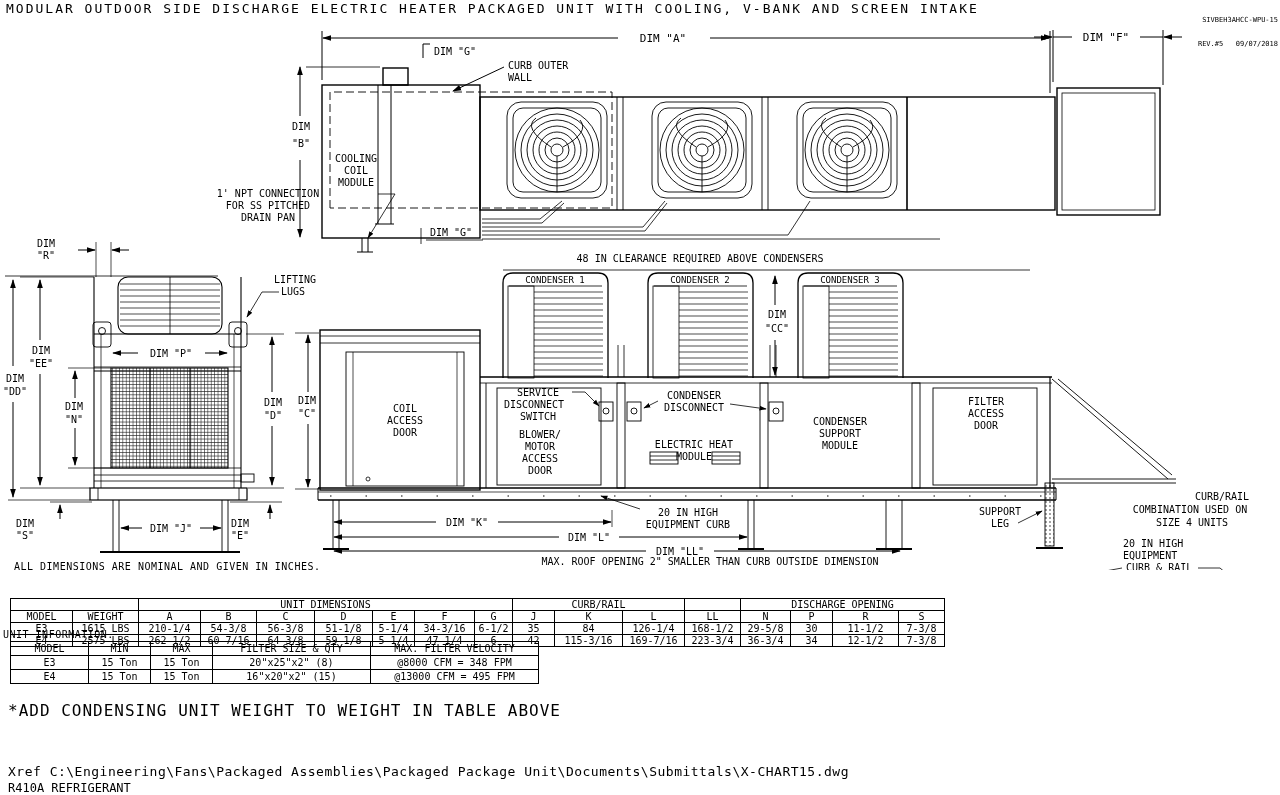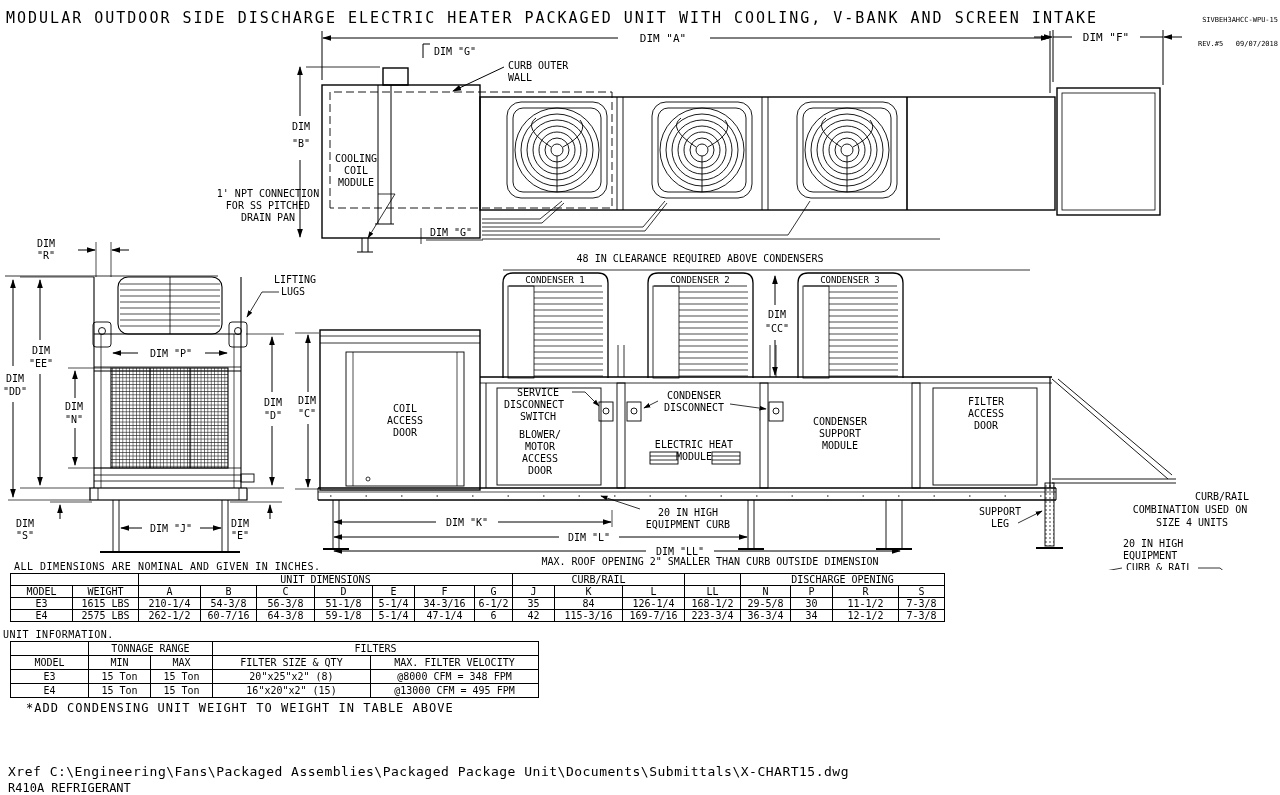--- a/index.html
+++ b/index.html
@@ -1,34 +1,34 @@
 <!DOCTYPE html>
 <html><head>
 <meta charset="utf-8">
 <style>
   html,body{margin:0;padding:0;background:#fff;}
   body{width:1280px;height:795px;position:relative;overflow:hidden;
        font-family:"DejaVu Sans Mono",monospace;color:#000;}
   .abs{position:absolute;}
-  #title{left:6px;top:9px;font-size:15px;letter-spacing:2px;white-space:nowrap;}
+  #title{left:6px;top:1px;font-size:13px;letter-spacing:2px;white-space:nowrap;}
   #stamp{right:2px;top:0;font-size:7px;line-height:8px;text-align:right;white-space:pre;margin-left:40px;}
   #dwg{left:0;top:0;}
   svg text{font-family:"DejaVu Sans Mono",monospace;font-size:10px;fill:#000;stroke:none;}
   svg .t9{font-size:9px;}
   svg .t11{font-size:11px;}
   .note{font-size:10px;white-space:nowrap;letter-spacing:0.5px;text-align:right;}
   #dims-note{left:14px;top:561px;}
   #unit-info-caption{left:3px;top:629px;}
   table{border-collapse:collapse;table-layout:fixed;}
-  #dim-table{left:10px;top:573px;}
+  #dim-table{left:10px;top:598px;}
   #info-table{left:10px;top:641px;}
   td,th{border:1px solid #000;font-size:10px;font-weight:normal;text-align:center;
         padding:0 1px;height:11px;line-height:11px;white-space:nowrap;overflow:hidden;}
   #info-table td,#info-table th{height:13px;line-height:13px;}
-  #footnote{left:26px;top:701px;font-size:12px;letter-spacing:1px;white-space:nowrap;}
+  #footnote{left:8px;top:701px;font-size:16px;letter-spacing:1px;white-space:nowrap;}
   #xref{left:8px;top:764px;font-size:13px;letter-spacing:0.5px;white-space:nowrap;}
   #refrigerant{left:8px;top:781px;font-size:12px;white-space:nowrap;}
 </style>
 </head>
 <body>
 
 <div id="title" class="abs">MODULAR OUTDOOR SIDE DISCHARGE ELECTRIC HEATER PACKAGED UNIT WITH COOLING, V-BANK AND SCREEN INTAKE</div>
 <div id="stamp" class="abs">
   <div>SIVBEH3AHCC-WPU-15</div>
   <div>REV.#5   09/07/2018</div>
@@ -561,25 +561,20 @@
 
 <table id="info-table" class="abs">
   <colgroup>
     <col style="width:78px">
       <col style="width:62px">
       <col style="width:62px">
     <col style="width:158px">
       <col style="width:168px">
   </colgroup>
   <tbody>
-      <tr>
-    <td></td>
-    <td colspan="2">TONNAGE RANGE</td>
-    <td colspan="2">FILTERS</td>
-  </tr>
   <tr>
     <th>MODEL</th>
     <th>MIN</th>
     <th>MAX</th>
     <th>FILTER SIZE &amp; QTY</th>
     <th>MAX. FILTER VELOCITY</th>
   </tr>
   <tr>
     <td>E3</td>
     <td>15 Ton</td>

